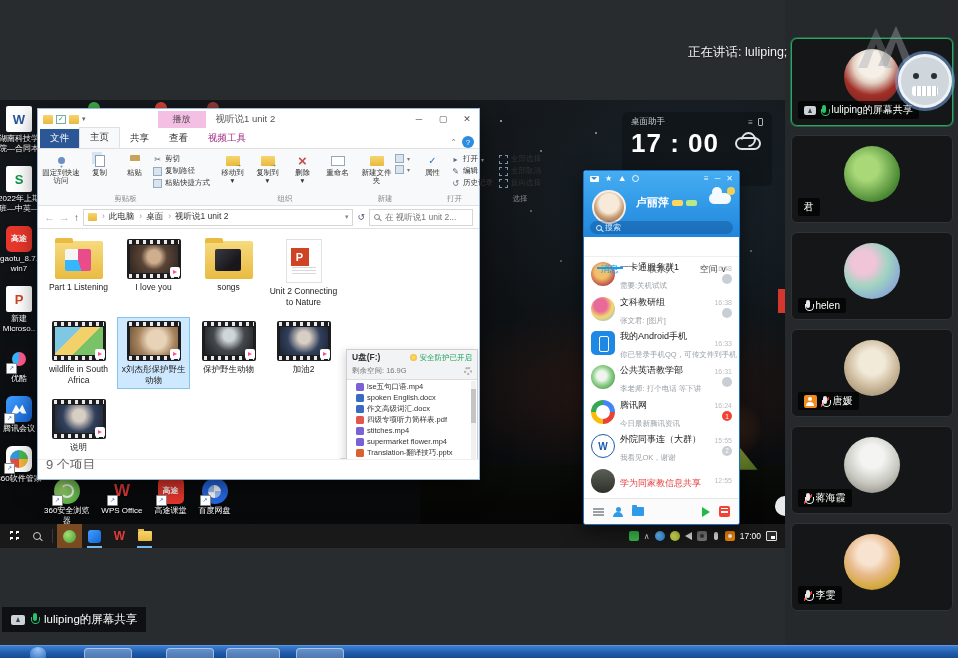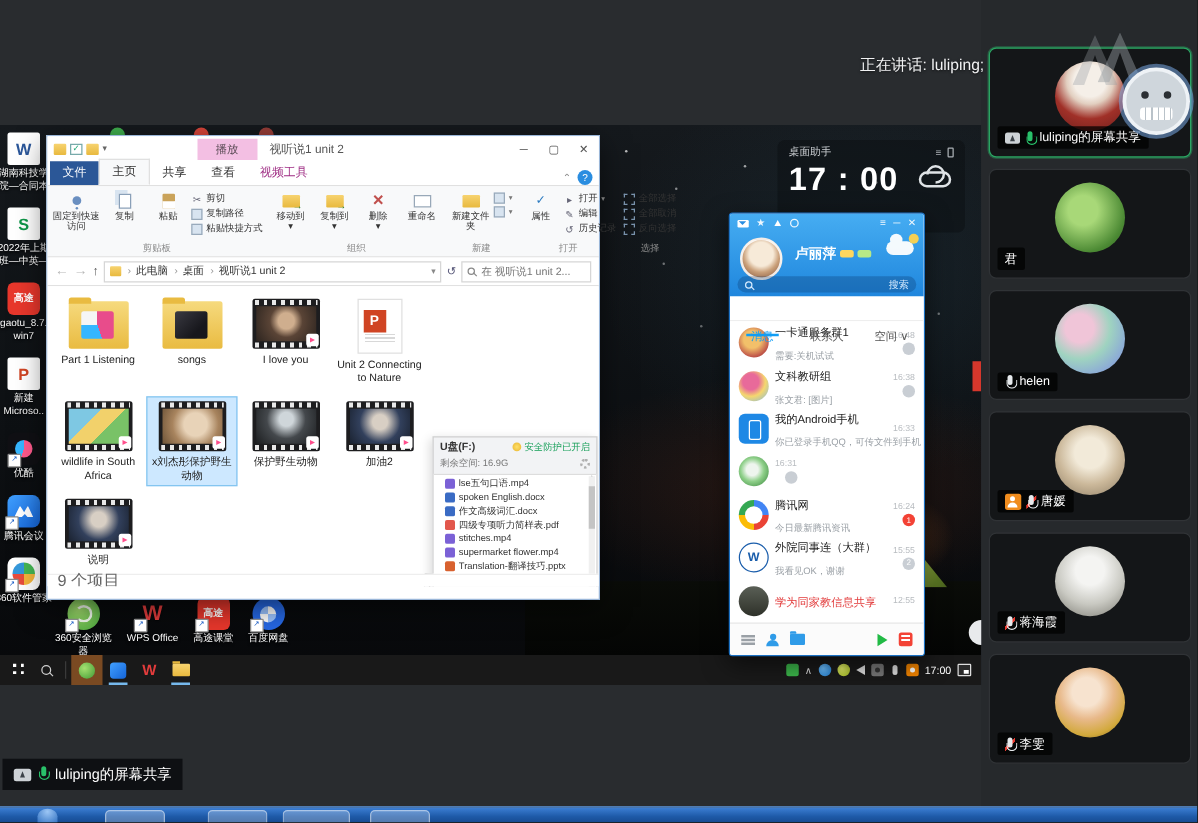--- a/index.html
+++ b/index.html
@@ -197,21 +197,21 @@
   .qav{position:absolute;left:8px;top:19px;width:34px;height:34px;border-radius:50%;border:2px solid rgba(255,255,255,.85);
        background:radial-gradient(circle at 50% 38%,#f7ead8 0 40%,#caa07a 60%,#7a4a32 100%);}
   .qname-row{position:absolute;left:52px;top:24px;display:flex;align-items:center;gap:3px;}
   .qname{font-size:11px;font-weight:bold;color:#fff;}
   .qb{width:11px;height:6px;border-radius:2px;}
   .qb1{background:#ffd75e;} .qb2{background:#b8e986;}
   .qweather{position:absolute;right:8px;top:22px;width:22px;height:11px;background:#fff;border-radius:8px;opacity:.95;}
   .qweather::before{content:"";position:absolute;left:3px;top:-6px;width:10px;height:10px;background:#fff;border-radius:50%;}
   .qweather::after{content:"";position:absolute;right:-4px;top:-6px;width:8px;height:8px;background:#ffd34d;border-radius:50%;}
   .qsearch{position:absolute;left:6px;right:6px;bottom:3px;height:13px;border-radius:7px;background:rgba(8,48,96,.28);
-           display:flex;align-items:center;gap:3px;padding:0 6px;font-size:8px;color:#d8ecff;justify-content:space-between;}
+           display:flex;align-items:center;gap:3px;padding:0 6px;font-size:8px;color:#d8ecff;}
   .qsearch .lens{border-color:#d8ecff;} .qsearch .lens::after{background:#d8ecff;}
   .qtabs{height:20px;display:flex;background:#fff;border-bottom:1px solid #eee;flex:none;}
   .qtab{flex:1;display:flex;align-items:center;justify-content:center;font-size:9px;color:#555;position:relative;margin-top:32px;}
   .qtab.active{color:#0f9df5;}
   .qtab.active::after{content:"";position:absolute;left:50%;bottom:0;transform:translateX(-50%);width:26px;height:2px;background:#0f9df5;}
   .qlist{flex:1;display:flex;flex-direction:column;overflow:hidden;background:#fff;}
   .qrow{flex:1;display:flex;align-items:center;gap:5px;padding:0 7px;min-height:0;}
   .cav{width:24px;height:24px;border-radius:50%;flex:none;}
   .cav-android{border-radius:5px;background:#1e88e5;position:relative;}
   .cav-android::before{content:"";position:absolute;left:8px;top:5px;width:8px;height:14px;border:1.5px solid #fff;border-radius:2px;}
@@ -610,33 +610,33 @@
       </div>
       <div class="content">
         <div class="fgrid">
           <div class="fcard k-folder">
               <span class="thumb">
                 <span class="art art-suku"></span>
 
               </span>
               <span class="fname">Part 1 Listening</span>
             </div>
-            <div class="fcard k-folder">
-              <span class="thumb">
-                <span class="art art-dark"></span>
-
-              </span>
-              <span class="fname">songs</span>
-            </div>
             <div class="fcard k-video">
               <span class="thumb">
                 <span class="art art-person"></span>
                 <span class="vbadge"></span>
               </span>
               <span class="fname">I love you</span>
+            </div>
+            <div class="fcard k-folder">
+              <span class="thumb">
+                <span class="art art-dark"></span>
+
+              </span>
+              <span class="fname">songs</span>
             </div>
             <div class="fcard k-ppt">
               <span class="thumb">
                 <span class="art"></span>
 
               </span>
               <span class="fname">Unit 2 Connecting to Nature</span>
             </div>
             <div class="fcard k-video">
               <span class="thumb">
@@ -805,20 +805,24 @@
               <span class="qn">我的Android手机</span>
               <span class="qs">你已登录手机QQ，可传文件到手机</span>
             </span>
             <span class="qright">
               <span class="qt">16:33</span>
 
             </span>
           </div>
           <div class="qrow">
             <span class="cav cav-plant"></span>
+            <span class="qmid">
+              <span class="qn">公共英语教学部</span>
+              <span class="qs">李老师: 打个电话 等下讲</span>
+            </span>
             <span class="qright">
               <span class="qt">16:31</span>
               <span class="cbadge bdg-grey"></span>
             </span>
           </div>
           <div class="qrow">
             <span class="cav cav-qqnews"></span>
             <span class="qmid">
               <span class="qn">腾讯网</span>
               <span class="qs">今日最新腾讯资讯</span>

